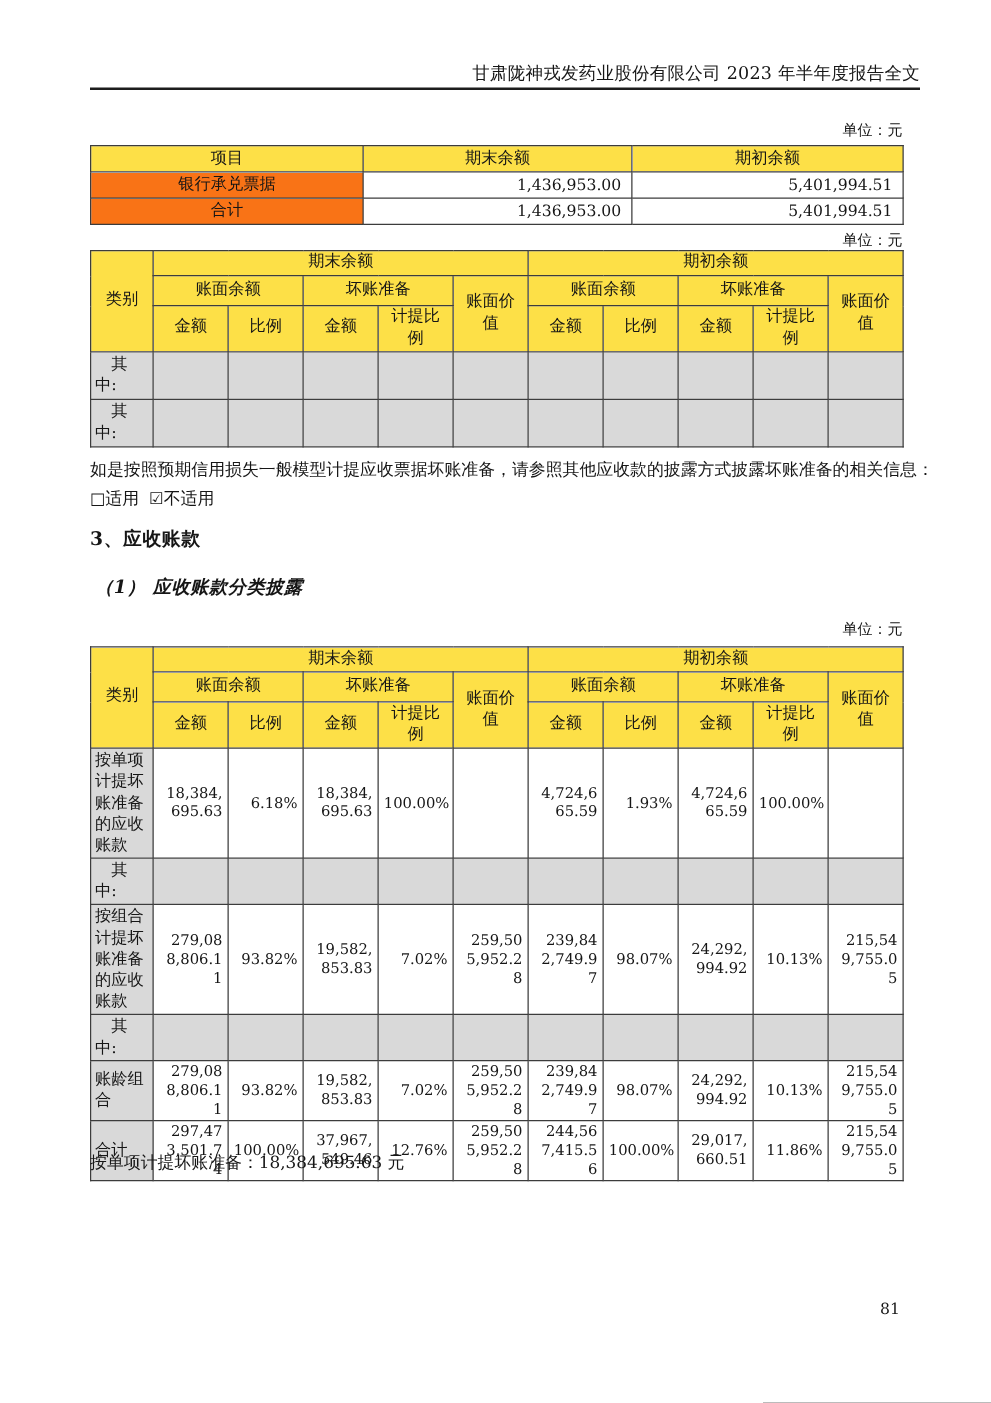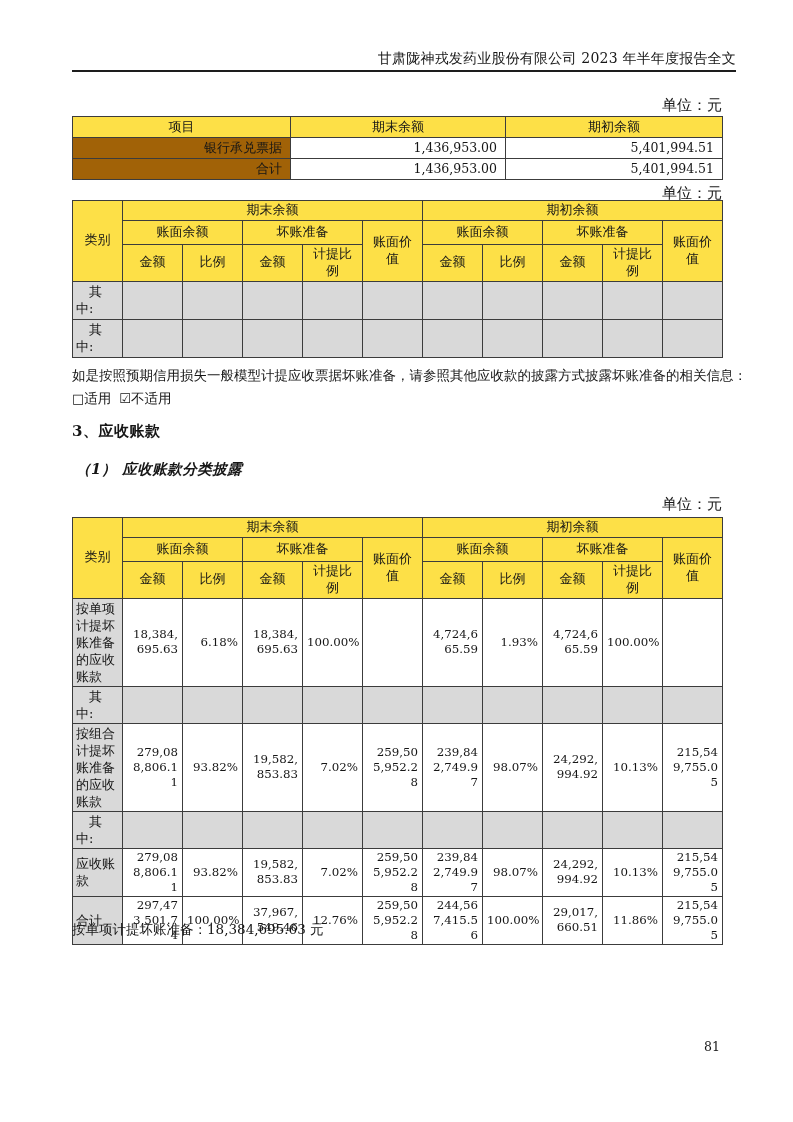--- a/index.html
+++ b/index.html
@@ -6,33 +6,33 @@
   html,body { background:#888; }
   .page {
     position:relative; width:793px; height:1122px; margin:0 auto;
     background:#ffffff; overflow:hidden;
     font-family:"DejaVu Serif","DejaVu Sans","Liberation Serif",serif;
     color:#161616;
   }
   .abs { position:absolute; }
   .hdr-title { top:50px; left:72px; width:664px; text-align:right; font-size:14px; letter-spacing:0.2px; }
   .hdr-rule  { top:70px; left:72px; width:664px; height:2px; background:#1d1d1d; }
-  .unit { left:72px; width:650px; text-align:right; font-size:15px; }
+  .unit { left:72px; width:650px; text-align:right; font-size:12px; }
   .u1 { top:96px; } .u2 { top:184px; } .u3 { top:495px; }
 
   table { border-collapse:collapse; table-layout:fixed; width:650px; border:1.5px solid #383838; }
   td { border:1px solid #3c3c3c; font-size:13px; line-height:1.3; vertical-align:middle;
        padding:1px 4px; overflow:hidden; }
   td.hd { background:#fde047; text-align:center; padding:1px 6px; }
   td.grey { background:#d9d9d9; }
   td.cat { background:#d9d9d9; text-align:left; padding:1px 3px; line-height:17px; }
   td.qz  { text-indent:1em; }
   td.num { text-align:right; font-size:11.8px; word-break:break-all; line-height:15px; }
   td.pct { text-align:right; font-size:11.8px; white-space:nowrap; }
-  td.lbl { background:#a16207; text-align:right; padding:1px 8px; }
+  td.lbl { background:#f97316; text-align:center; padding:1px 8px; }
   .t1 { top:116px; left:72px; }
   .t1 td { height:21px; }
   .t1 td.money { text-align:right; font-size:12.5px; white-space:nowrap; padding-right:8px; }
   .t2 { top:200px; left:72px; }
   .t3 { top:517px; left:72px; }
   tr.hr1 td { height:20px; } tr.hr2 td { height:24px; } tr.hr3 td { height:36px; }
   tr.b38 td { height:38px; }
   tr.b88 td { height:88px; } tr.b34 td { height:34px; }
   .note { top:367px; left:72px; width:680px; font-size:13.5px; white-space:nowrap; }
   .checks { top:390px; left:72px; font-size:13.5px; }
@@ -242,21 +242,21 @@
       <td class="grey"></td>
       <td class="grey"></td>
       <td class="grey"></td>
       <td class="grey"></td>
       <td class="grey"></td>
       <td class="grey"></td>
       <td class="grey"></td>
       <td class="grey"></td>
     </tr>
     <tr class="b34">
-      <td class="cat">应收账款</td>
+      <td class="cat">账龄组合</td>
       <td class="num">279,088,806.11</td>
       <td class="pct">93.82%</td>
       <td class="num">19,582,853.83</td>
       <td class="pct">7.02%</td>
       <td class="num">259,505,952.28</td>
       <td class="num">239,842,749.97</td>
       <td class="pct">98.07%</td>
       <td class="num">24,292,994.92</td>
       <td class="pct">10.13%</td>
       <td class="num">215,549,755.05</td>

